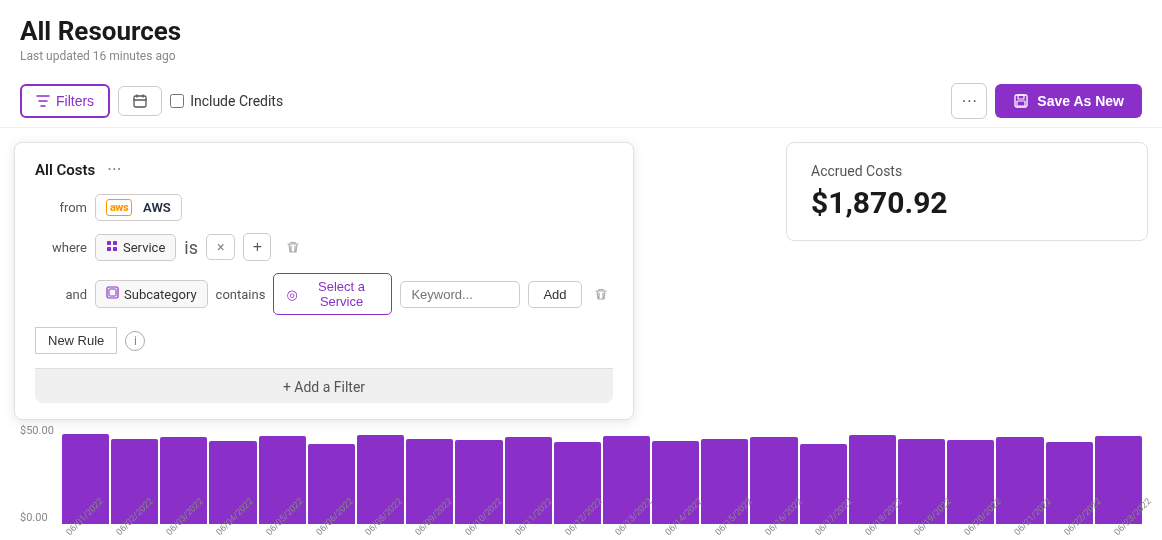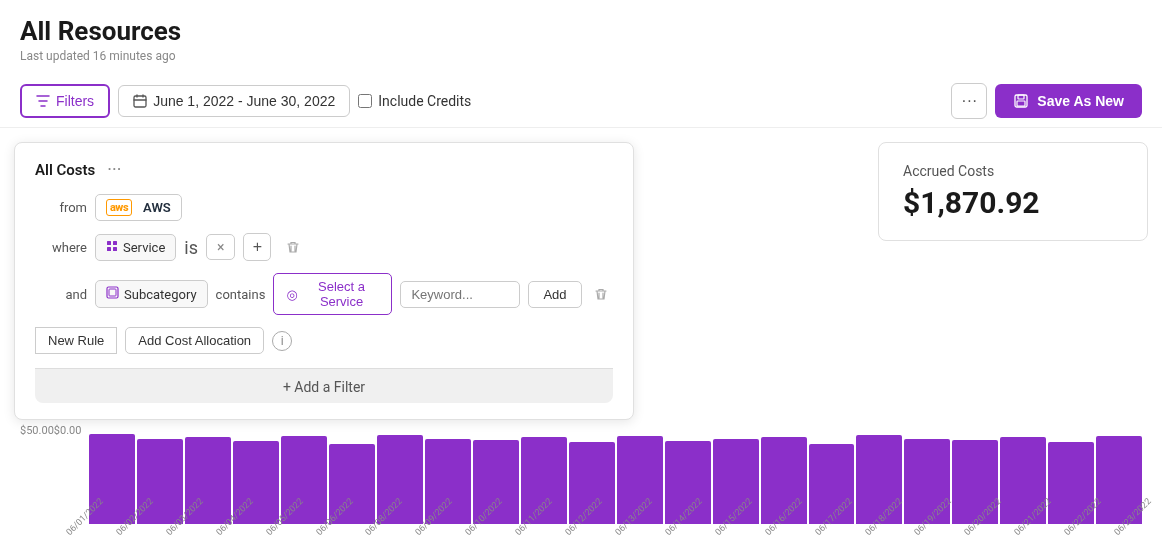--- a/index.html
+++ b/index.html
@@ -349,21 +349,21 @@
       font-size: 14px;
       color: #555;
       cursor: pointer;
     }
 
     
     .accrued-panel {
       position: absolute;
       right: 14px;
       top: 14px;
-      width: 270px;
+      width: 362px;
       background: #fff;
       border: 1px solid #e0e0e0;
       border-radius: 8px;
       padding: 20px 24px;
     }
 
     .accrued-label {
       font-size: 14px;
       color: #555;
       margin-bottom: 6px;
@@ -384,21 +384,21 @@
       height: 180px;
       background: #fff;
       padding: 0 20px;
       display: flex;
       flex-direction: column;
       justify-content: flex-end;
     }
 
     .chart-y-labels {
       display: flex;
-      flex-direction: row;
+      flex-direction: column;
       justify-content: space-between;
       height: 100px;
       margin-right: 8px;
       font-size: 11px;
       color: #888;
     }
 
     .bars-wrapper {
       display: flex;
       align-items: flex-end;
@@ -447,21 +447,20 @@
         <path d="M1 2h12M3 7h8M5 12h4" stroke="#8B2FC9" stroke-width="1.5" stroke-linecap="round"></path>
       </svg>
       <span>Filters</span>
     </button>
 
     <button class="date-btn">
       <svg width="14" height="14" viewBox="0 0 14 14" fill="none">
         <rect x="1" y="2" width="12" height="11" rx="1.5" stroke="#555" stroke-width="1.3"></rect>
         <path d="M4 1v2M10 1v2M1 6h12" stroke="#555" stroke-width="1.3" stroke-linecap="round"></path>
       </svg>
-      <span>June 1, 2022 - June 30, 2022</span>
     </button>
 
     <label class="include-credits">
       <input type="checkbox" style="">
       <span>Include Credits</span>
     </label>
 
     <div class="toolbar-spacer"></div>
 
     <button class="more-btn">
@@ -539,21 +538,20 @@
         <button class="add-btn">Add</button>
         <button class="delete-btn">
           <svg width="14" height="14" viewBox="0 0 14 14">
             <path d="M2 4h10M5 4V2.5h4V4M5 6v5M9 6v5M3 4l1 8h6l1-8" stroke="#aaa" stroke-width="1.2" stroke-linecap="round" fill="none"></path>
           </svg>
         </button>
       </div>
 
       <div class="action-row">
         <button class="new-rule-btn">New Rule</button>
-        <button class="add-cost-alloc-btn">Add Cost Allocation</button>
         <div class="info-icon">
           <span>i</span>
         </div>
       </div>
 
       <div class="add-filter-row">+ Add a Filter</div>
     </div>
 
     <div class="accrued-panel">
       <div class="accrued-label">Accrued Costs</div>

